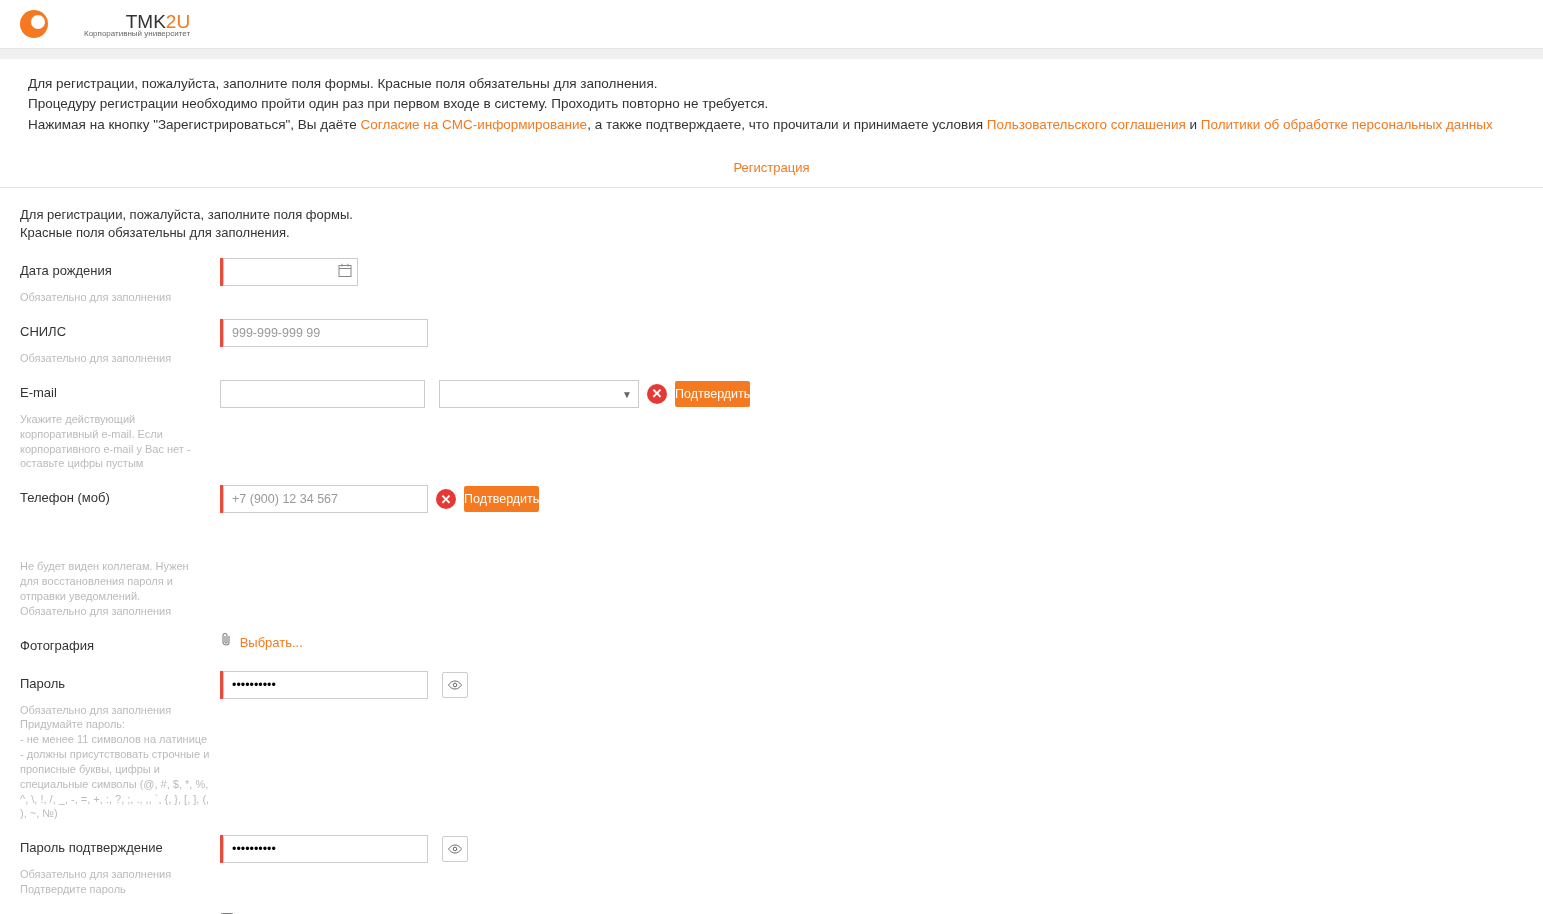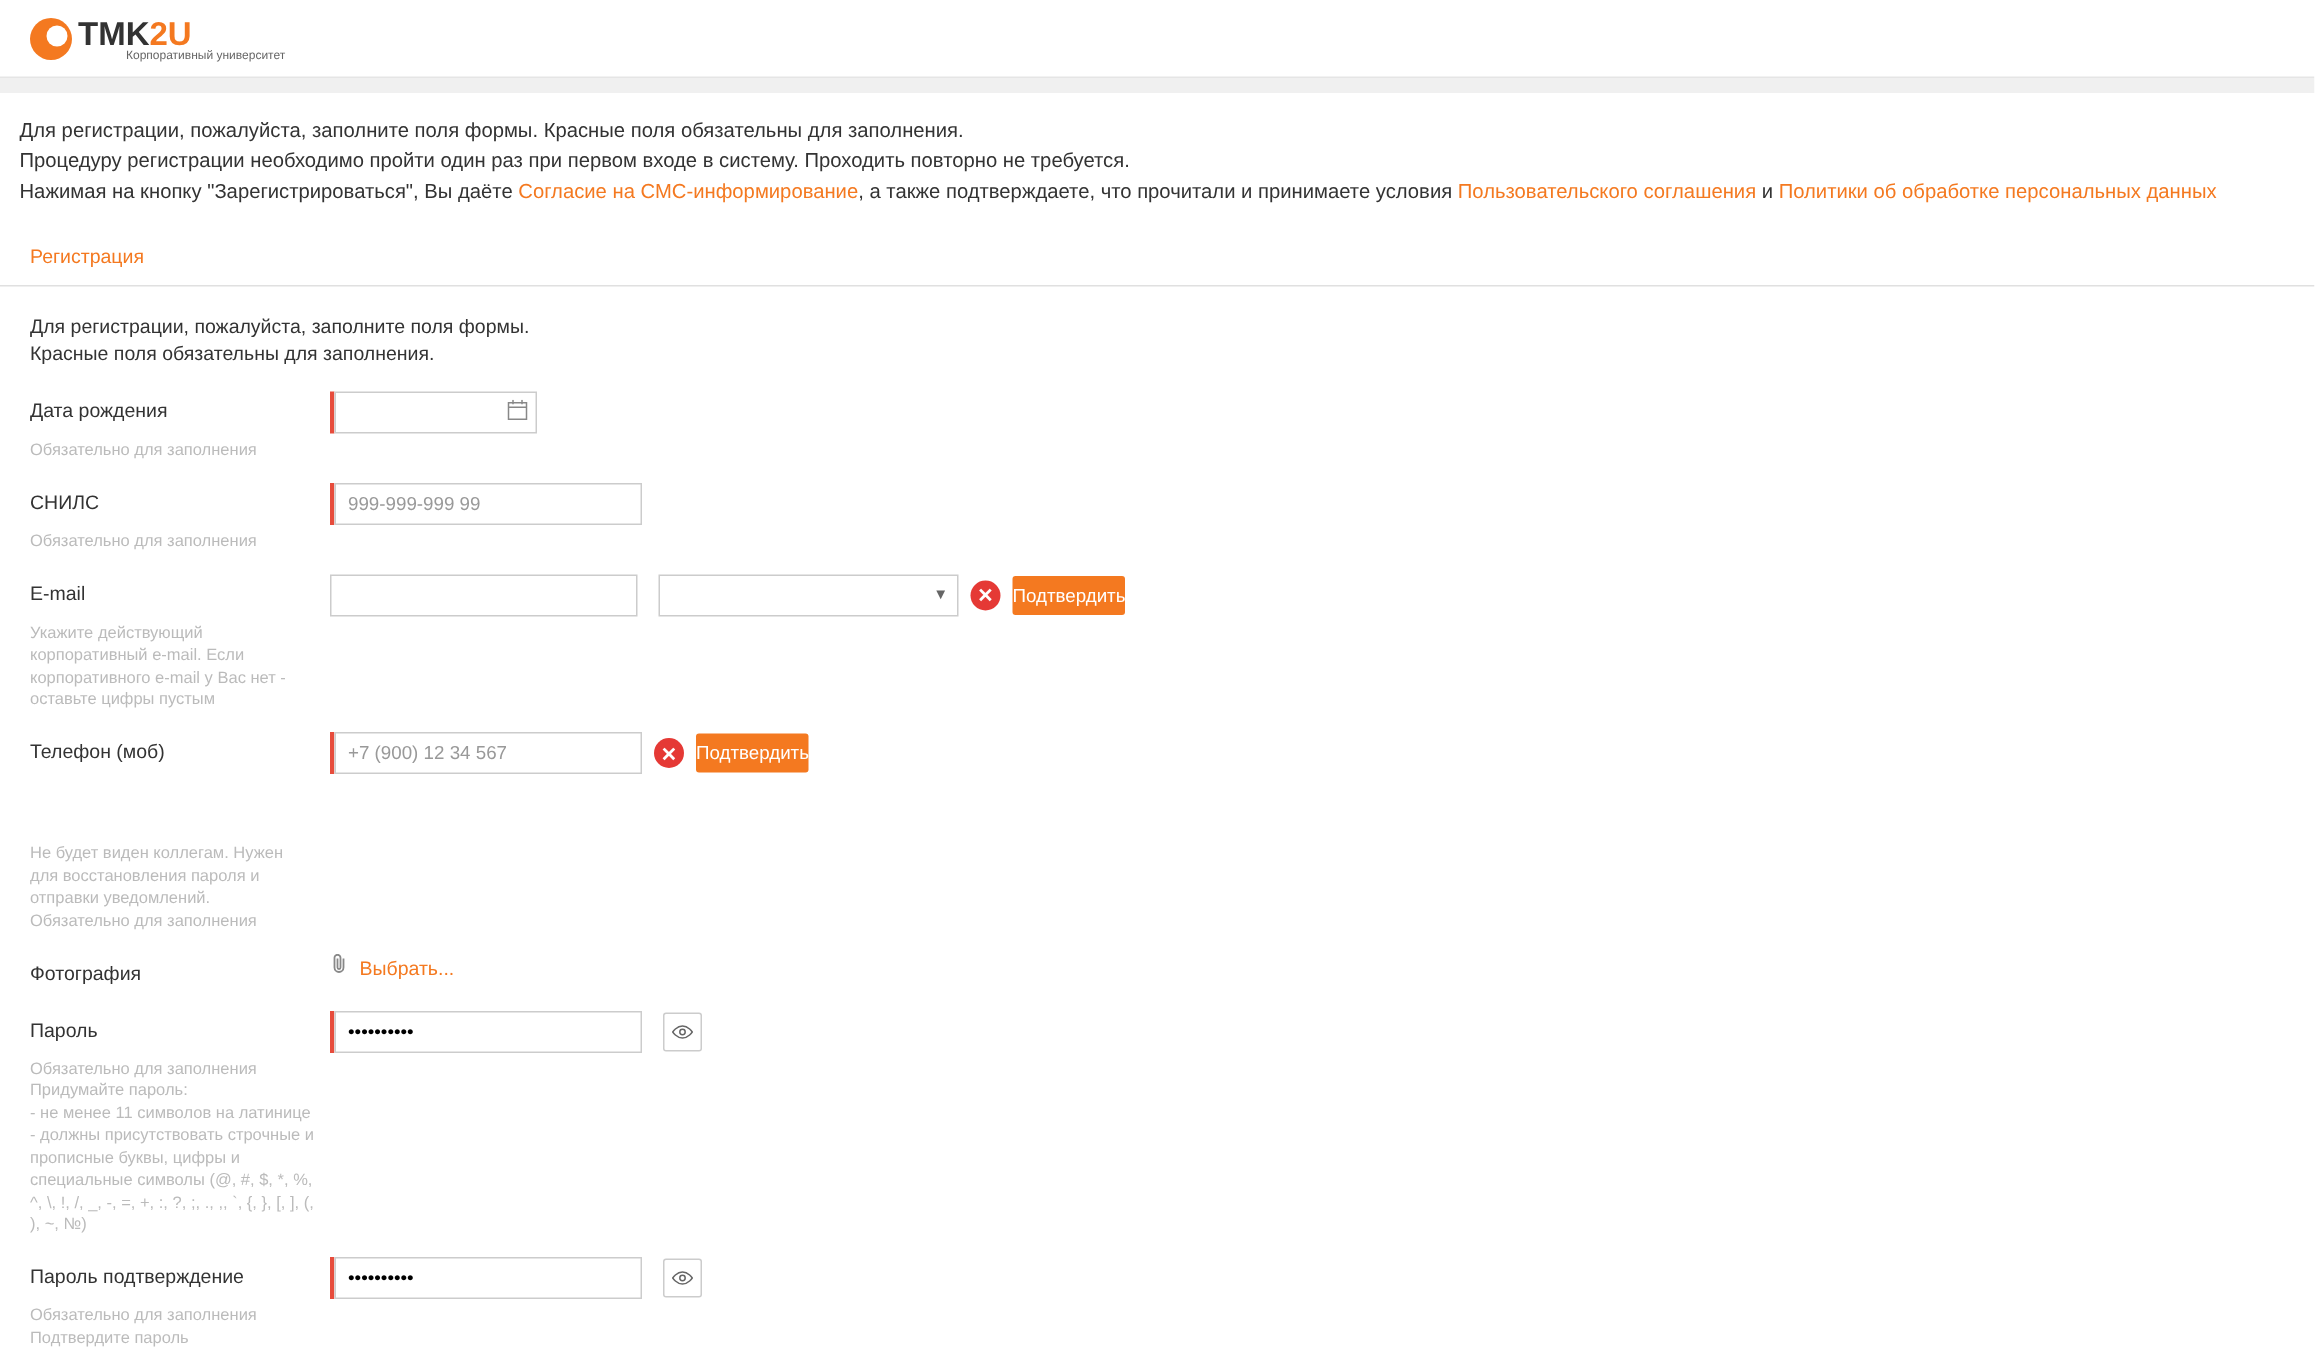--- a/index.html
+++ b/index.html
@@ -34,52 +34,54 @@
       content: '';
       position: absolute;
       width: 14px;
       height: 14px;
       background: #fff;
       border-radius: 50%;
       top: 5px;
       right: 3px;
     }
     .logo-text {
-      font-size: 22px;
-      font-weight: bold;
-      color: #333;
+      font-size: 19px;
+      font-weight: normal;
+      color: #333;
+      text-align: right;
     }
     .logo-text .orange {
       color: #f47920;
     }
     .logo-sub {
       font-size: 8px;
       color: #666;
       margin-top: -4px;
       margin-left: 32px;
     }
     .gray-bar {
       height: 10px;
       background: #f0f0f0;
     }
     .intro {
-      padding: 15px 13px;
+      padding: 15px 28px;
       font-size: 13.5px;
       line-height: 1.5;
       color: #333;
     }
     .intro a {
       color: #f47920;
       text-decoration: none;
     }
     .page-title {
       padding: 10px 20px 12px;
       color: #f47920;
       font-size: 13px;
       border-bottom: 1px solid #e0e0e0;
+      text-align: center;
     }
     .content {
       padding: 18px 20px;
     }
     .form-intro {
       font-size: 13px;
       color: #333;
       margin-bottom: 16px;
       line-height: 1.4;
     }

